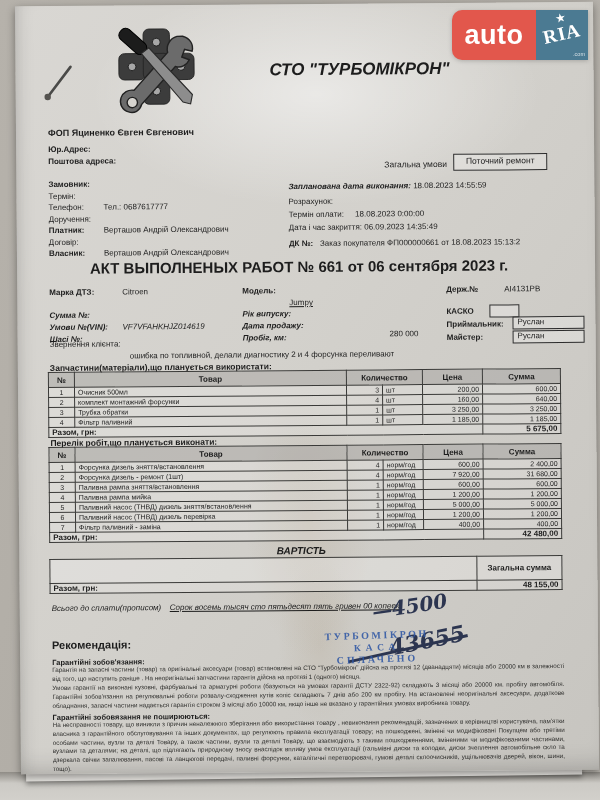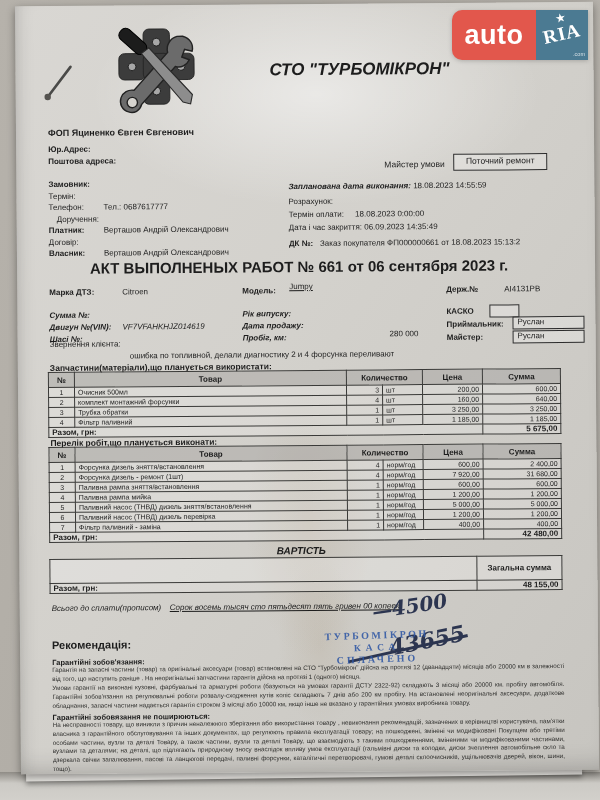--- a/index.html
+++ b/index.html
@@ -91,28 +91,28 @@
       <path d="M34 30 L42 24 L88 74 L86 84 L78 82 Z" fill="#8d8d8d" stroke="#2a2a2a" stroke-width="1.2"></path>
     </g>
   </svg>
 
   <div class="lbl b i" style="left:224px;top:56px;width:240px;text-align:center;font-size:17px;">СТО "ТУРБОМІКРОН"</div>
 
   <div class="lbl b" style="left:32px;top:122px;font-size:9px;">ФОП Яциненко Євген Євгенович</div>
   <div class="lbl b" style="left:32px;top:139px;text-align:center;">Юр.Адрес:</div>
   <div class="lbl b" style="left:32px;top:151px;">Поштова адреса:</div>
 
-  <div class="lbl" style="left:368px;top:156px;font-size:8.5px;">Майстер умови</div>
+  <div class="lbl" style="left:368px;top:156px;font-size:8.5px;">Загальна умови</div>
   <div class="valbox" style="left:437px;top:151px;width:94px;height:17px;text-align:center;">Поточний ремонт</div>
 
   <div class="lbl b" style="left:32px;top:174px;">Замовник:</div>
   <div class="lbl" style="left:32px;top:186px;">Термін:</div>
   <div class="lbl" style="left:32px;top:197px;">Телефон:</div>
   <div class="lbl" style="left:87px;top:197px;">Тел.: 0687617777</div>
-  <div class="lbl" style="left:32px;top:209px;margin-left:8px;">Доручення:</div>
+  <div class="lbl" style="left:32px;top:209px;">Доручення:</div>
   <div class="lbl b" style="left:32px;top:220px;">Платник:</div>
   <div class="lbl" style="left:87px;top:220px;">Верташов Андрій Олександрович</div>
   <div class="lbl" style="left:32px;top:232px;">Договір:</div>
   <div class="lbl b" style="left:32px;top:243px;">Власник:</div>
   <div class="lbl" style="left:87px;top:243px;">Верташов Андрій Олександрович</div>
 
   <div class="lbl" style="left:272px;top:178px;">
     <span class="b i">Запланована дата виконання:</span>
     <span>18.08.2023 14:55:59</span>
   </div>
@@ -128,26 +128,26 @@
   <div class="lbl" style="left:272px;top:235px;">
     <span class="b">ДК №:</span>&nbsp;&nbsp;
     <span>Заказ покупателя ФП000000661 от 18.08.2023 15:13:2</span>
   </div>
 
   <div class="lbl b" style="left:22px;top:254px;width:520px;text-align:center;font-size:15px;">АКТ ВЫПОЛНЕНЫХ РАБОТ № 661 от 06 сентября 2023 г.</div>
 
   <div class="lbl b" style="left:32px;top:282px;">Марка ДТЗ:</div>
   <div class="lbl" style="left:105px;top:282px;">Citroen</div>
   <div class="lbl b i" style="left:32px;top:305px;">Сумма №:</div>
-  <div class="lbl b i" style="left:32px;top:317px;">Двигун №(VIN):</div>
+  <div class="lbl b i" style="left:32px;top:317px;">Умови №(VIN):</div>
   <div class="lbl i" style="left:105px;top:317px;">VF7VFAHKHJZ014619</div>
   <div class="lbl b i" style="left:32px;top:329px;">Шасі №:</div>
 
   <div class="lbl b" style="left:225px;top:282px;">Модель:</div>
-  <div class="lbl" style="left:272px;top:278px;text-decoration:underline;">Jumpy</div>
+  <div class="lbl" style="left:272px;top:294px;text-decoration:underline;">Jumpy</div>
   <div class="lbl b i" style="left:225px;top:305px;">Рік випуску:</div>
   <div class="lbl b i" style="left:225px;top:317px;">Дата продажу:</div>
   <div class="lbl b i" style="left:225px;top:329px;">Пробіг, км:</div>
   <div class="lbl" style="left:372px;top:326px;">280 000</div>
 
   <div class="lbl b" style="left:429px;top:282px;">Держ.№</div>
   <div class="lbl" style="left:487px;top:282px;">АІ4131РВ</div>
   <div class="lbl b" style="left:429px;top:304px;">КАСКО</div>
   <div class="valbox" style="left:472px;top:302px;width:30px;height:13px;"></div>
   <div class="lbl b" style="left:429px;top:317px;">Приймальник:</div>

